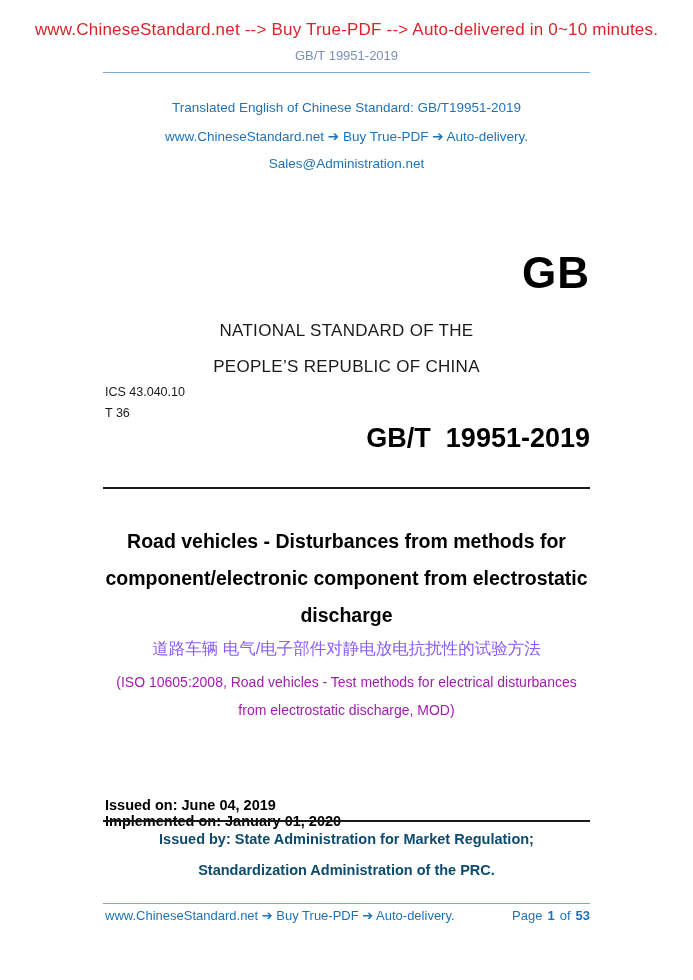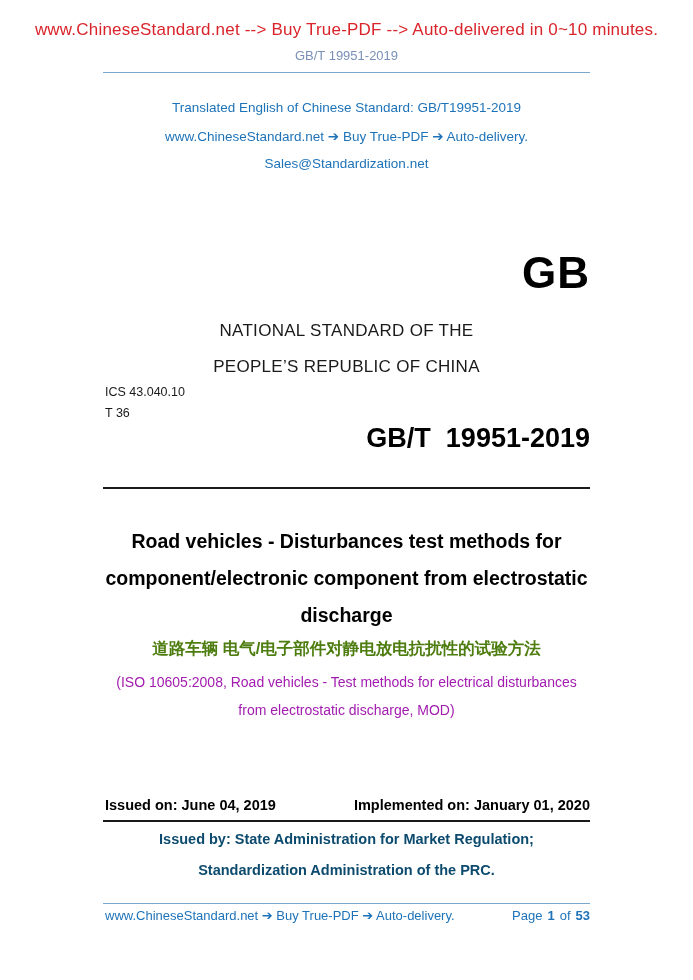--- a/index.html
+++ b/index.html
@@ -70,32 +70,33 @@
   }
   .rule-2 { top: 487px; }
 
   .main-title {
     top: 523px;
     color: #000000;
     font-size: 19.5px;
     font-weight: bold;
     line-height: 37px;
   }
-  .cn-title { top: 638px; color: #4d7c0f; font-size: 16.5px; font-weight: bold; }
+  .cn-title { top: 638px; color: #8b5cf6; font-size: 16.5px; }
   .iso-ref { top: 668px; color: #a21caf; font-size: 14px; line-height: 28px; }
 
   .dates-row {
     top: 797px;
     left: 105px;
     right: 103px;
     display: flex;
     justify-content: space-between;
     color: #000000;
     font-size: 14.5px;
     font-weight: bold;
+    flex-direction: column;
   }
   .rule-3 { top: 820px; }
 
   .issuer { color: #0c4a6e; font-size: 14.5px; font-weight: bold; }
   .issuer-1 { top: 831px; }
   .issuer-2 { top: 862px; }
 
   .rule-footer { top: 903px; border-top: 1px solid #7aa7cc; }
   .footer-row {
     top: 908px;
@@ -117,36 +118,36 @@
 
   <div class="abs center banner">www.ChineseStandard.net --&gt; Buy True-PDF --&gt; Auto-delivered in 0~10 minutes.</div>
 
   <div class="abs center doc-code-top">GB/T 19951-2019</div>
   <div class="abs rule rule-1"></div>
 
   <div class="abs center blue-line translated">Translated English of Chinese Standard: GB/T19951-2019</div>
 
   <div class="abs center blue-line link-line"><span class="blue-link">www.ChineseStandard.net</span><span> ➔ Buy True-PDF ➔ Auto-delivery.</span></div>
 
-  <div class="abs center blue-line email-line"><span class="blue-link">Sales@Standardization.net</span></div>
+  <div class="abs center blue-line email-line"><span class="blue-link">Sales@Administration.net</span></div>
 
   <div class="abs gb-logo">GB</div>
 
   <div class="abs center authority authority-1">NATIONAL STANDARD OF THE</div>
   <div class="abs center authority authority-2">PEOPLE’S REPUBLIC OF CHINA</div>
 
   <div class="abs ics-block ics-line">ICS 43.040.10</div>
   <div class="abs ics-block class-line">T 36</div>
 
   <div class="abs big-code">GB/T  19951-2019</div>
 
   <div class="abs rule rule-black rule-2"></div>
 
   <div class="abs center main-title">
-    <div>Road vehicles - Disturbances test methods for</div>
+    <div>Road vehicles - Disturbances from methods for</div>
     <div>component/electronic component from electrostatic</div>
     <div>discharge</div>
   </div>
 
   <div class="abs center cn-title">道路车辆  电气/电子部件对静电放电抗扰性的试验方法</div>
 
   <div class="abs center iso-ref">
     <div>(ISO 10605:2008, Road vehicles - Test methods for electrical disturbances</div>
     <div>from electrostatic discharge, MOD)</div>
   </div>

